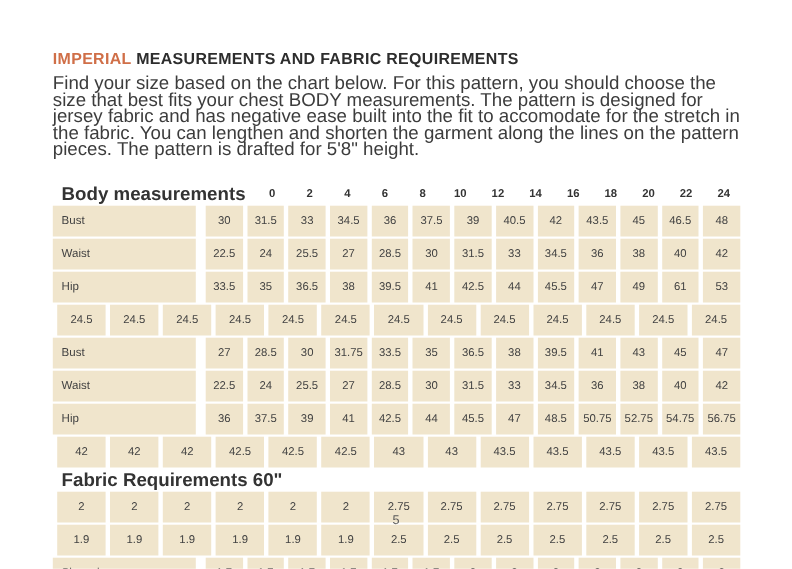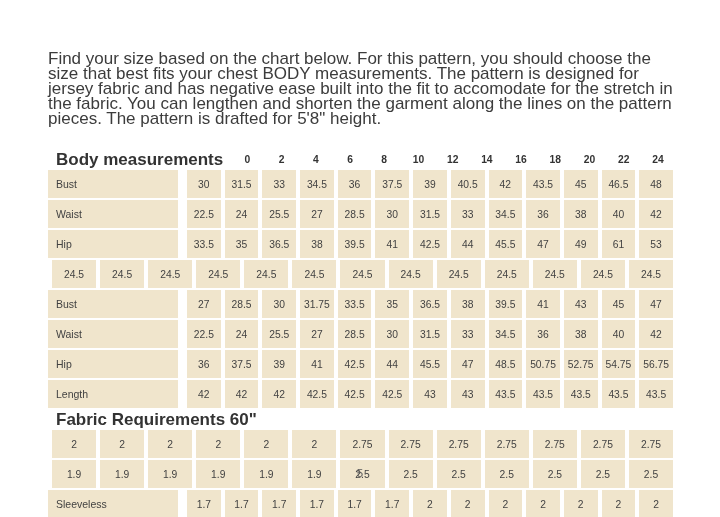--- a/index.html
+++ b/index.html
@@ -52,20 +52,21 @@
     position: absolute; left: 0; right: 0; top: 467px;
     text-align: center;
     font-size: 11.5px; color: #5a5a5a;
   }
 </style>
 </head>
 <body>
 
 <div class="page">
   <div class="content">
+    <h1><span class="accent">IMPERIAL</span><span> MEASUREMENTS AND FABRIC REQUIREMENTS</span></h1>
     <p class="intro">Find your size based on the chart below. For this pattern, you should choose the size that best fits your chest BODY measurements. The pattern is designed for jersey fabric and has negative ease built into the fit to accomodate for the stretch in the fabric. You can lengthen and shorten the garment along the lines on the pattern pieces. The pattern is drafted for 5'8" height.</p>
     <div class="size-table" id="size-table">
         <div class="t-row header-row">
           <div class="t-label">Body measurements</div>
           <div class="t-cell">0</div>
           <div class="t-cell">2</div>
           <div class="t-cell">4</div>
           <div class="t-cell">6</div>
           <div class="t-cell">8</div>
           <div class="t-cell">10</div>
@@ -182,21 +183,20 @@
           <div class="t-cell">44</div>
           <div class="t-cell">45.5</div>
           <div class="t-cell">47</div>
           <div class="t-cell">48.5</div>
           <div class="t-cell">50.75</div>
           <div class="t-cell">52.75</div>
           <div class="t-cell">54.75</div>
           <div class="t-cell">56.75</div>
         </div>
         <div class="t-row data-row">
-          <div class="t-label">Length</div>
           <div class="t-cell">42</div>
           <div class="t-cell">42</div>
           <div class="t-cell">42</div>
           <div class="t-cell">42.5</div>
           <div class="t-cell">42.5</div>
           <div class="t-cell">42.5</div>
           <div class="t-cell">43</div>
           <div class="t-cell">43</div>
           <div class="t-cell">43.5</div>
           <div class="t-cell">43.5</div>

